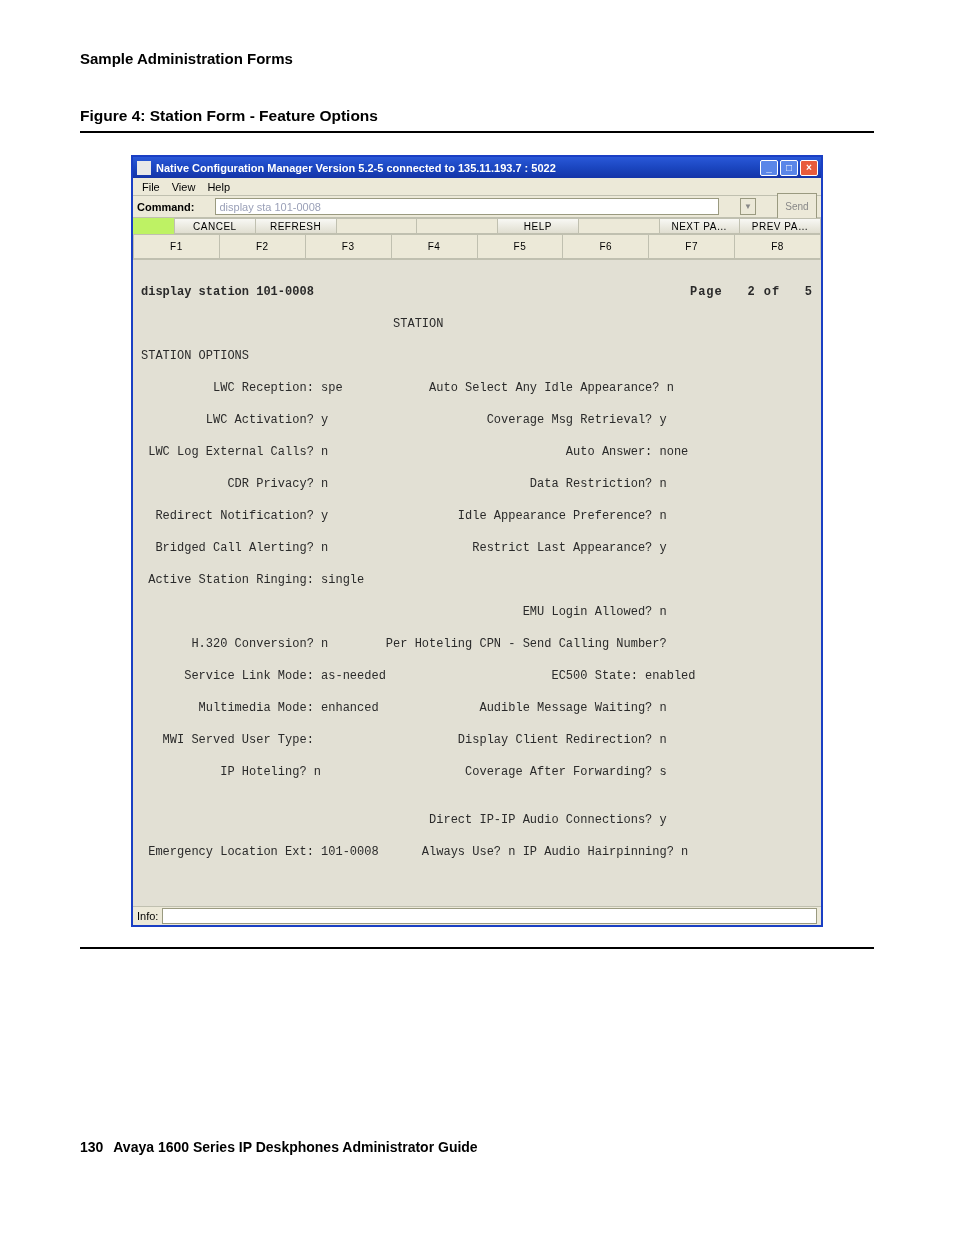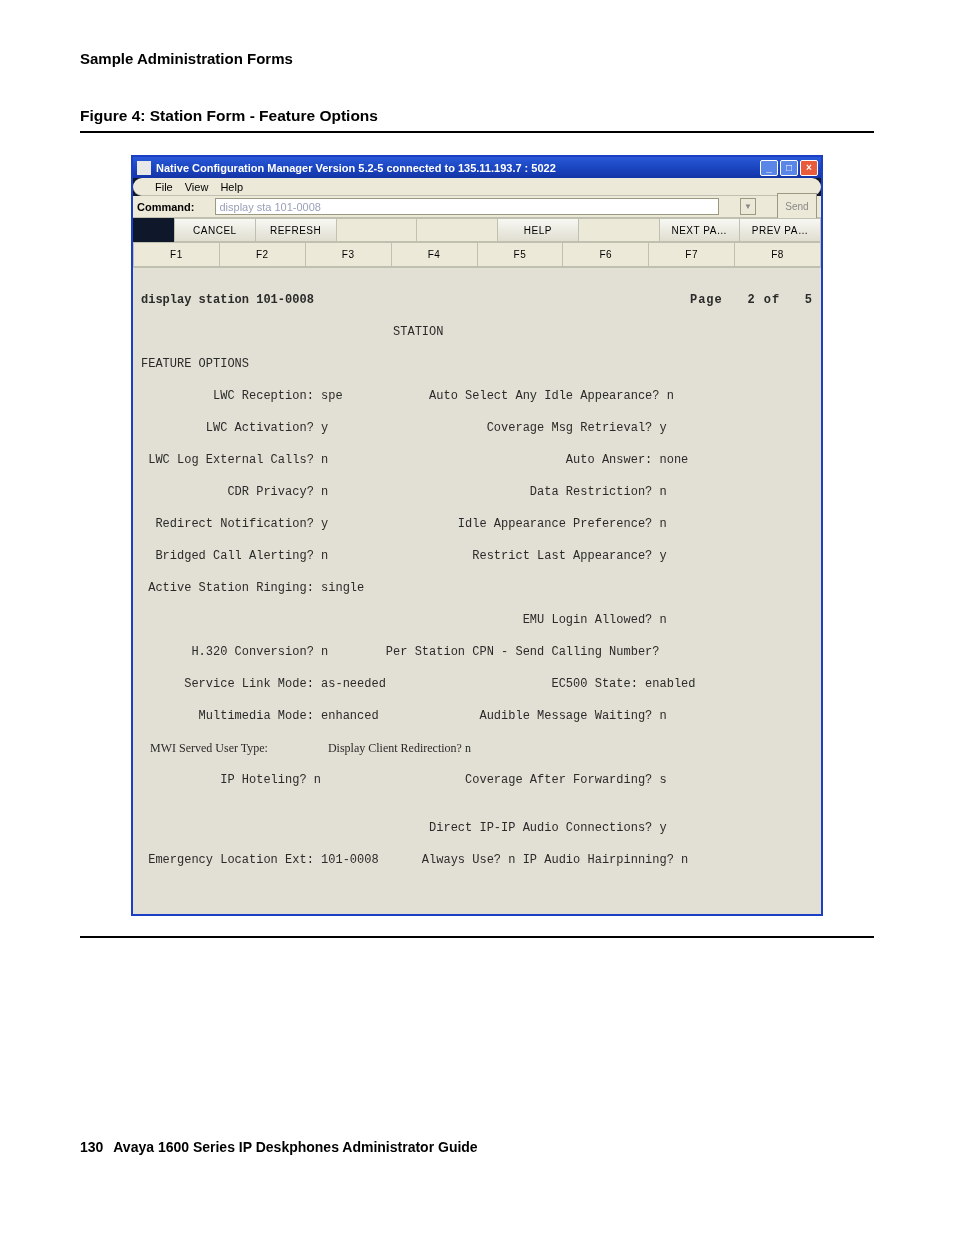--- a/index.html
+++ b/index.html
@@ -20,21 +20,21 @@
     font-weight: bold;
     font-size: 15.5px;
     border-bottom: 2px solid #000;
     padding-bottom: 6px;
     margin-bottom: 22px;
   }
   .app-window {
     border: 2px solid #1a3fc4;
     width: 692px;
     margin: 0 auto;
-    background: #0f172a;
+    background: #bef264;
     font-size: 11px;
   }
   .titlebar {
     background: linear-gradient(to bottom, #2958d8 0%, #1b46c0 50%, #1434a8 100%);
     height: 21px;
     display: flex;
     align-items: center;
     justify-content: space-between;
     padding: 0 3px 0 4px;
     color: #fff;
@@ -54,24 +54,23 @@
     border-radius: 2px;
     font-size: 10px; font-weight: bold;
     font-family: Arial, sans-serif;
   }
   .win-btn.min, .win-btn.max { background: #5a86e8; color: #fff; }
   .win-btn.close { background: #e85b3b; color: #fff; }
   .menubar {
     background: #ece9d8;
     height: 18px;
     display: flex; align-items: center;
-    padding: 0 16px;
+    padding: 0 3px;
     font-size: 11px;
     border-bottom: 1px solid #c0c0b0;
-    border-radius: 9px;
   }
   .menu-item { padding: 0 6px; cursor: default; }
   .cmd-row {
     display: flex; align-items: center;
     height: 22px;
     padding: 2px 4px;
     gap: 21px;
     background: #ece9d8;
     border-bottom: 1px solid #c0c0b0;
   }
@@ -92,21 +91,21 @@
     display:flex; align-items:center; justify-content:center;
     font-size:8px; color:#888;
   }
   .send-btn {
     width: 40px; height: 27px;
     border: 1px solid #9a9a80;
     background: #ece9d8;
     font-size: 10px;
     color: #888;
   }
-  .toolbar-row { display: flex; height: 24px; padding-left: 41px; }
+  .toolbar-row { display: flex; height: 16px; padding-left: 41px; }
   .fkey-row { display: flex; height: 26px; border-bottom: 1px solid #c0c0b0; }
   .tool-cell, .fkey-cell {
     flex: 1;
     border: 1px solid #c0c0b0;
     border-left: none;
     display: flex; align-items: center; justify-content: center;
     font-size: 10px;
     background: #ece9d8;
     letter-spacing: 0.5px;
   }
@@ -208,39 +207,43 @@
     <div class="fkey-cell">F4</div>
     <div class="fkey-cell">F5</div>
     <div class="fkey-cell">F6</div>
     <div class="fkey-cell">F7</div>
     <div class="fkey-cell">F8</div>
   </div>
 
   <div class="terminal">
 <div class="term-header"><span class="left">display station 101-0008</span><span class="right">Page   2 of   5</span></div>
 <span style="display: block;">                                   STATION</span>
-<span style="display: block;">FEATURE OPTIONS</span>
+<span style="display: block;">STATION OPTIONS</span>
 <span style="display: block; font-family: Liberation Mono, monospace;">          LWC Reception: spe            Auto Select Any Idle Appearance? n</span>
 <span style="display: block;">         LWC Activation? y                      Coverage Msg Retrieval? y</span>
 <span style="display: block;"> LWC Log External Calls? n                                 Auto Answer: none</span>
 <span style="display: block;">            CDR Privacy? n                            Data Restriction? n</span>
 <span style="display: block;">  Redirect Notification? y                  Idle Appearance Preference? n</span>
 <span style="display: block;">  Bridged Call Alerting? n                    Restrict Last Appearance? y</span>
 <span style="display: block;"> Active Station Ringing: single</span>
 <span style="display: block;">                                                     EMU Login Allowed? n</span>
-<span style="display: block;">       H.320 Conversion? n        Per Station CPN - Send Calling Number?</span>
+<span style="display: block;">       H.320 Conversion? n        Per Hoteling CPN - Send Calling Number?</span>
 <span style="display: block;">      Service Link Mode: as-needed                       EC500 State: enabled</span>
 <span style="display: block;">        Multimedia Mode: enhanced              Audible Message Waiting? n</span>
-<span style="display: block; font-family: Liberation Serif, serif;">   MWI Served User Type:                    Display Client Redirection? n</span>
+<span style="display: block;">   MWI Served User Type:                    Display Client Redirection? n</span>
 <span style="display: block;">           IP Hoteling? n                    Coverage After Forwarding? s</span>
 <span style="display: block;"></span>
 <span style="display: block;">                                        Direct IP-IP Audio Connections? y</span>
 <span style="display: block;"> Emergency Location Ext: 101-0008      Always Use? n IP Audio Hairpinning? n</span>
   </div>
 
+  <div class="info-row">
+    <span>Info:</span>
+    <span class="info-input"></span>
+  </div>
 
 </div>
 
 <div class="figure-bottom-rule"></div>
 
 <div class="page-footer">
   <span class="num">130</span>
   <span class="guide">Avaya 1600 Series IP Deskphones Administrator Guide</span>
 </div>
 

